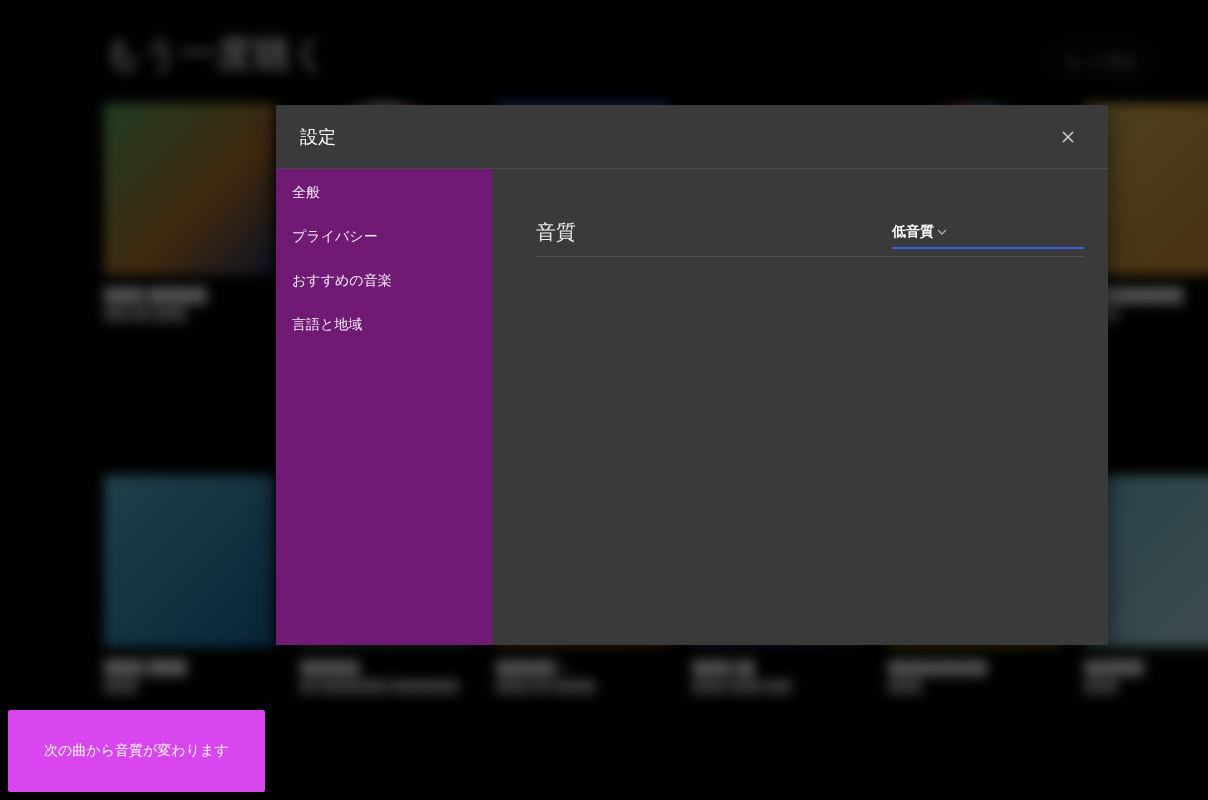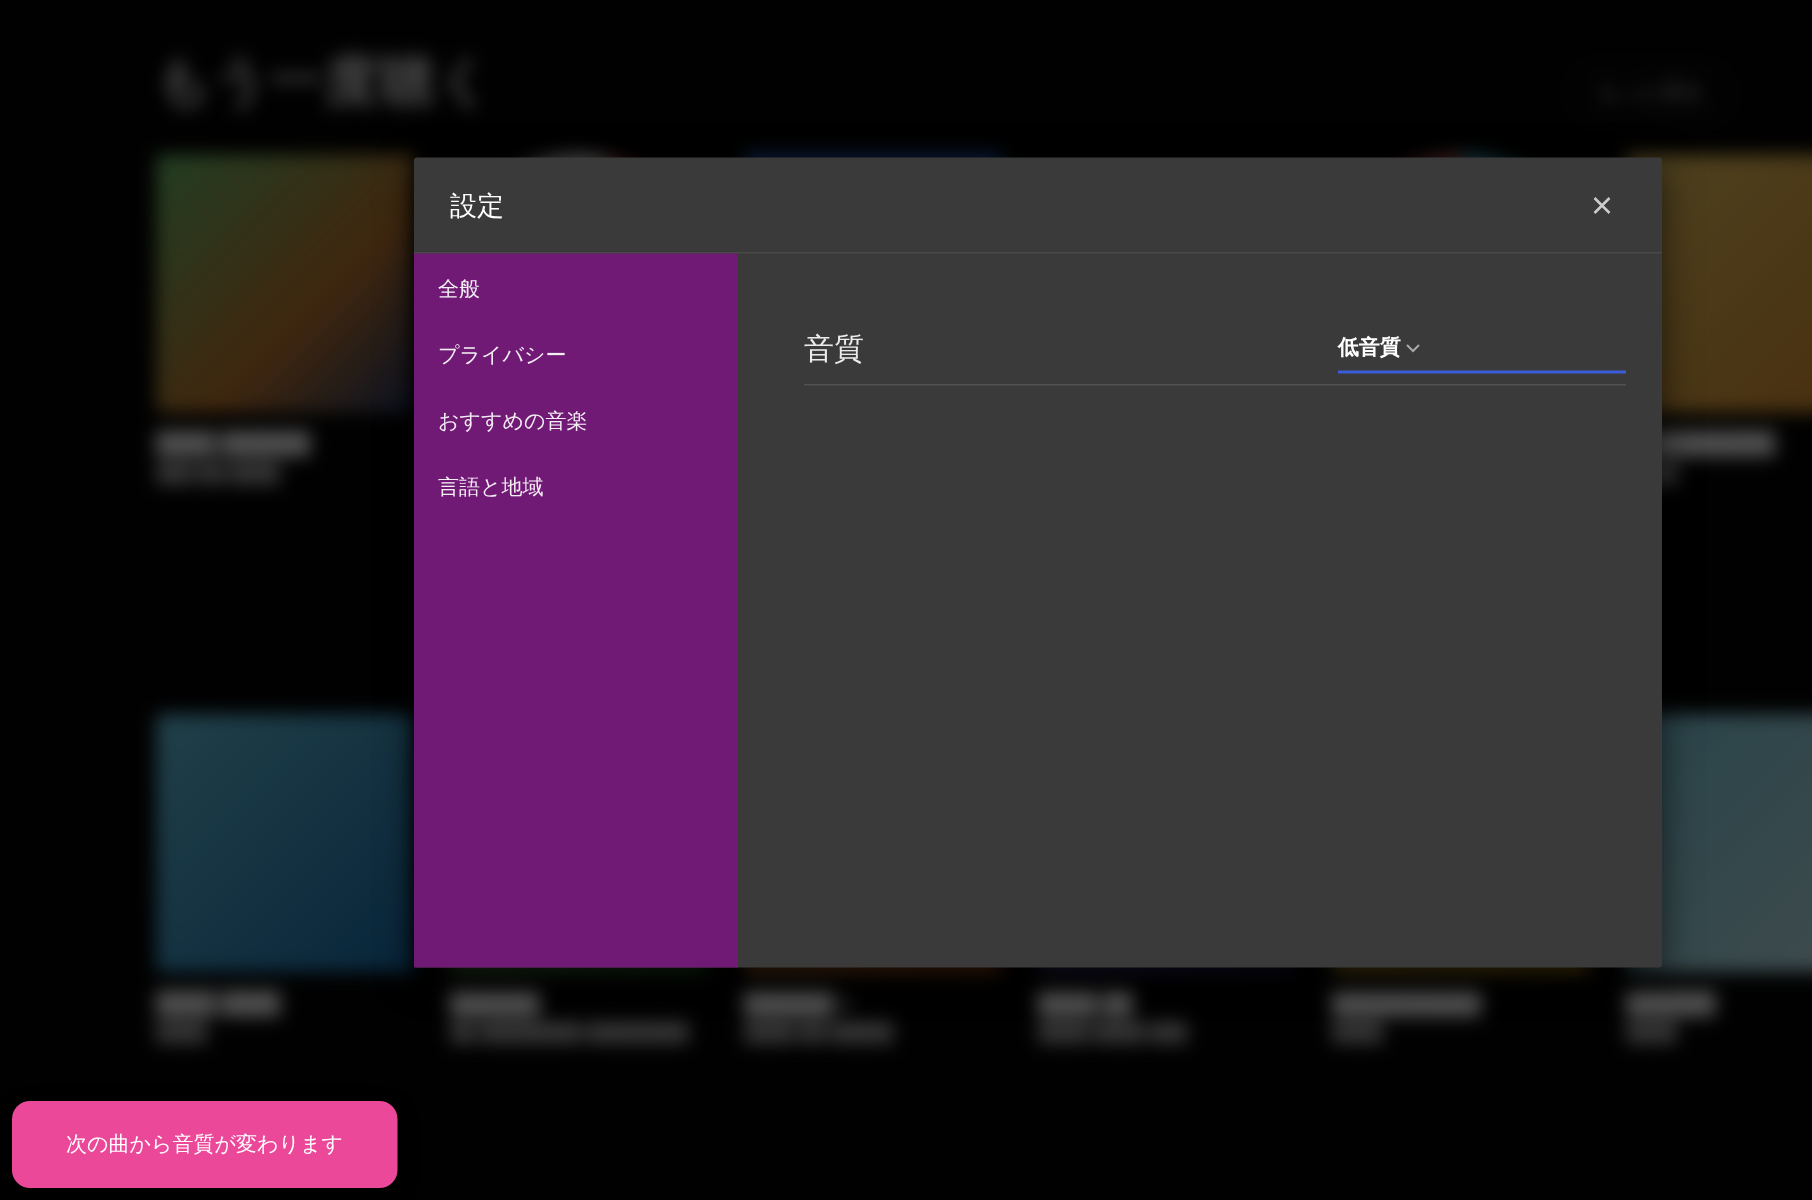--- a/index.html
+++ b/index.html
@@ -168,25 +168,25 @@
       font-weight: 600;
       color: #fff;
     }
     .select svg { width: 16px; height: 16px; color: #aaa; }
 
     
     .toast {
       position: absolute;
       left: 8px;
       bottom: 8px;
-      background: #ec4899;
+      background: #d946ef;
       color: #fff;
       font-size: 14px;
-      padding: 20px 36px;
-      border-radius: 12px;
+      padding: 32px 36px;
+      border-radius: 2px;
       box-shadow: 0 4px 12px rgba(0,0,0,.5);
     }
   </style>
 </head>
 <body>
 
 <div class="bg">
   <div class="section-title">もう一度聴く</div>
   <div class="more-pill">もっと見る</div>
   <div class="row">

